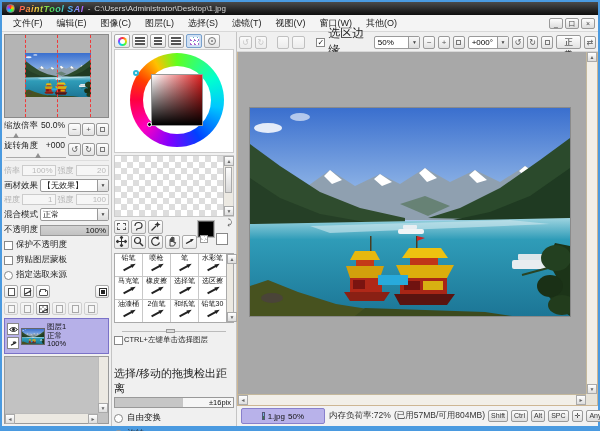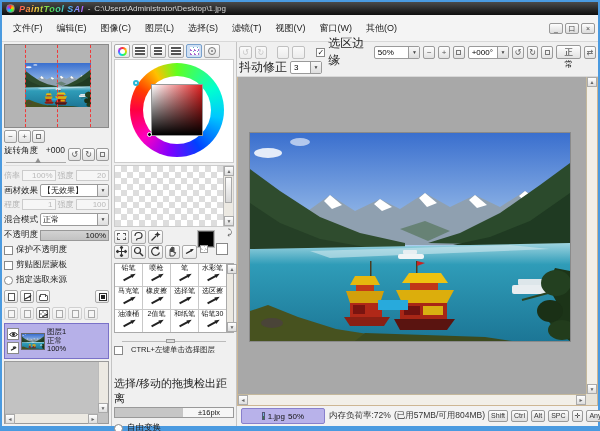--- a/index.html
+++ b/index.html
@@ -4,21 +4,21 @@
 <style>
 *{margin:0;padding:0;box-sizing:border-box;font-family:"Liberation Sans","DejaVu Sans",sans-serif;}
 html,body{width:600px;height:431px;overflow:hidden;}
 .window{position:absolute;inset:0;border:2px solid #4a9ae0;border-bottom:5px solid #4a9ae0;background:#f0f0f0;display:flex;flex-direction:column;}
 
 .titlebar{height:13px;flex:none;background:linear-gradient(#4a4a4a,#0e0e0e);display:flex;align-items:center;gap:4px;padding:0 4px;}
 .appicon{width:9px;height:9px;border-radius:50%;background:conic-gradient(#f33,#fc0,#3f3,#0cf,#93f,#f33);border:1px solid #888;}
 .logo{font-size:9px;font-weight:bold;font-style:italic;letter-spacing:.5px;background:linear-gradient(90deg,#ff5050,#ffd040,#50e050,#40c8ff,#c060ff);-webkit-background-clip:text;background-clip:text;color:transparent;}
 .titledoc{color:#d8d8d8;font-size:8px;white-space:nowrap;}
 
-.menubar{height:27px;flex:none;background:#f4f4f4;border-bottom:1px solid #d8d8d8;display:flex;align-items:center;font-size:9px;color:#222;padding-left:4px;}
+.menubar{height:17px;flex:none;background:#f4f4f4;border-bottom:1px solid #d8d8d8;display:flex;align-items:center;font-size:9px;color:#222;padding-left:4px;}
 .mi{padding:2px 7px;cursor:default;}
 .winctl{margin-left:auto;display:flex;gap:2px;padding-right:3px;}
 .wbtn{width:14px;height:11px;border:1px solid #999;background:linear-gradient(#fdfdfd,#dcdcdc);font-size:7px;line-height:9px;text-align:center;color:#444;border-radius:2px;}
 
 .main{flex:1;display:flex;min-height:0;}
 .pa{width:110px;flex:none;border-right:1px solid #c4c4c4;padding:2px;display:flex;flex-direction:column;background:#f0f0f0;}
 .pb{width:125px;flex:none;border-right:1px solid #c4c4c4;padding:2px 2px 0 2px;display:flex;flex-direction:column;background:#f0f0f0;}
 .cc{flex:1;display:flex;flex-direction:column;min-width:0;}
 
 .navbox{height:84px;background:#b4b4b4;border:1px solid #8a8a8a;position:relative;overflow:hidden;flex:none;}
@@ -104,23 +104,23 @@
 .bcells{display:grid;grid-template-columns:repeat(4,27px);grid-auto-rows:22px;gap:1px;background:#c8c8c8;border:1px solid #aaa;}
 .bcell{background:#fff;display:flex;flex-direction:column;align-items:center;overflow:hidden;}
 .bname{font-size:7px;line-height:8px;color:#111;white-space:nowrap;}
 .pen{position:relative;width:14px;height:11px;}
 .pen::before{content:"";position:absolute;left:1px;top:5px;width:10px;height:2px;background:#222;transform:rotate(-28deg);}
 .pen::after{content:"";position:absolute;right:0;top:1px;border-left:5px solid #222;border-top:2px solid transparent;border-bottom:2px solid transparent;transform:rotate(-28deg);}
 .bsc{width:10px;border:1px solid #aaa;border-left:none;background:#ece9e2;position:relative;}
 .bsc .scb{position:absolute;left:0;}
 .minisl{height:7px;position:relative;border-bottom:1px solid #bbb;margin:2px 8px 0 8px;flex:none;}
 .hdl{position:absolute;left:42%;bottom:-2px;width:9px;height:4px;background:#ddd;border:1px solid #999;}
-.smallopt{font-size:7.5px;margin-top:3px;display:flex;align-items:center;gap:8px;flex:none;color:#222;}
+.smallopt{font-size:7.5px;margin-top:3px;display:flex;align-items:center;gap:1px;flex:none;color:#222;}
 .dlabel{font-size:11px;margin-top:21px;flex:none;color:#222;}
-.dbar{height:11px;border:1px solid #999;margin-top:1px;flex:none;font-size:7.5px;text-align:right;padding-right:13px;line-height:10px;color:#111;background:linear-gradient(to right,#c6c6c6 58%,#f6f6f6 58%);}
+.dbar{height:11px;border:1px solid #999;margin-top:1px;flex:none;font-size:7.5px;text-align:right;padding-right:2px;line-height:10px;color:#111;background:linear-gradient(to right,#c6c6c6 58%,#f6f6f6 58%);}
 .radio{display:flex;align-items:center;gap:4px;font-size:8.5px;margin-top:4px;flex:none;color:#222;}
 
 .ctb{flex:none;background:#f0f0f0;padding:2px 2px 1px 2px;border-bottom:1px solid #d8d8d8;}
 .ctr{display:flex;align-items:center;gap:3px;height:16px;}
 .ctr2{display:flex;align-items:center;gap:3px;height:15px;}
 .gb{width:14px;height:13px;border:1px solid #c0c0c0;border-radius:2px;background:linear-gradient(#fafafa,#ececec);color:#c8c8c8;font-size:8px;line-height:11px;text-align:center;}
 .clabel{font-size:12px;color:#222;}
 .ccombo{height:13px;border:1px solid #9a9a9a;background:#fff;display:flex;align-items:center;font-size:8px;padding-left:3px;border-radius:2px;}
 .nbtn{height:14px;border:1px solid #9a9a9a;border-radius:2px;background:linear-gradient(#fefefe,#e2e2e2);font-size:8.5px;line-height:12px;text-align:center;padding:0 4px;color:#222;}
 .viewport{flex:1;position:relative;background:#a8a8a8;border:1px solid #cdb693;border-top:none;overflow:hidden;min-height:0;}
@@ -230,20 +230,29 @@
       <div class="navbox">
         <svg class="navthumb" viewBox="0 0 320 208" preserveAspectRatio="none">
             <use href="#photo"></use>
           </svg>
         <span class="navdash" style="left:20px"></span>
         <span class="navdash" style="left:52px"></span>
         <span class="navdash" style="left:85px"></span>
       </div>
 
       <div class="navrow">
+        <div class="navleft">
+          <div class="lblrow">
+              <span>缩放倍率</span>
+              <span class="val">50.0%</span>
+            </div>
+          <div class="sline">
+              <span class="tri" style="left:12%"></span>
+            </div>
+        </div>
         <div class="nbtns">
           <span class="sb">−</span>
           <span class="sb">+</span>
           <span class="sb"><span class="sq"></span></span>
         </div>
       </div>
 
       <div class="navrow">
         <div class="navleft">
           <div class="lblrow">
@@ -567,27 +576,20 @@
           <span class="sb"><span class="sq"></span></span>
           <span class="ccombo" style="width:46px">
               <span>+000°</span>
               <span class="dd">▼</span>
             </span>
           <span class="sb">↺</span>
           <span class="sb">↻</span>
           <span class="sb"><span class="sq"></span></span>
           <span class="nbtn">正常</span>
           <span class="sb">⇄</span>
-        </div>
-        <div class="ctr2">
-          <span class="clabel">抖动修正</span>
-          <span class="ccombo" style="width:32px">
-              <span>3</span>
-              <span class="dd">▼</span>
-            </span>
         </div>
       </div>
 
       <div class="viewport">
         <svg class="photo" viewBox="0 0 320 208" preserveAspectRatio="none">
             <use href="#photo"></use>
           </svg>
         <div class="vsc2">
           <span class="scb" style="top:0">▲</span>
           <span class="scb" style="bottom:0">▼</span>

